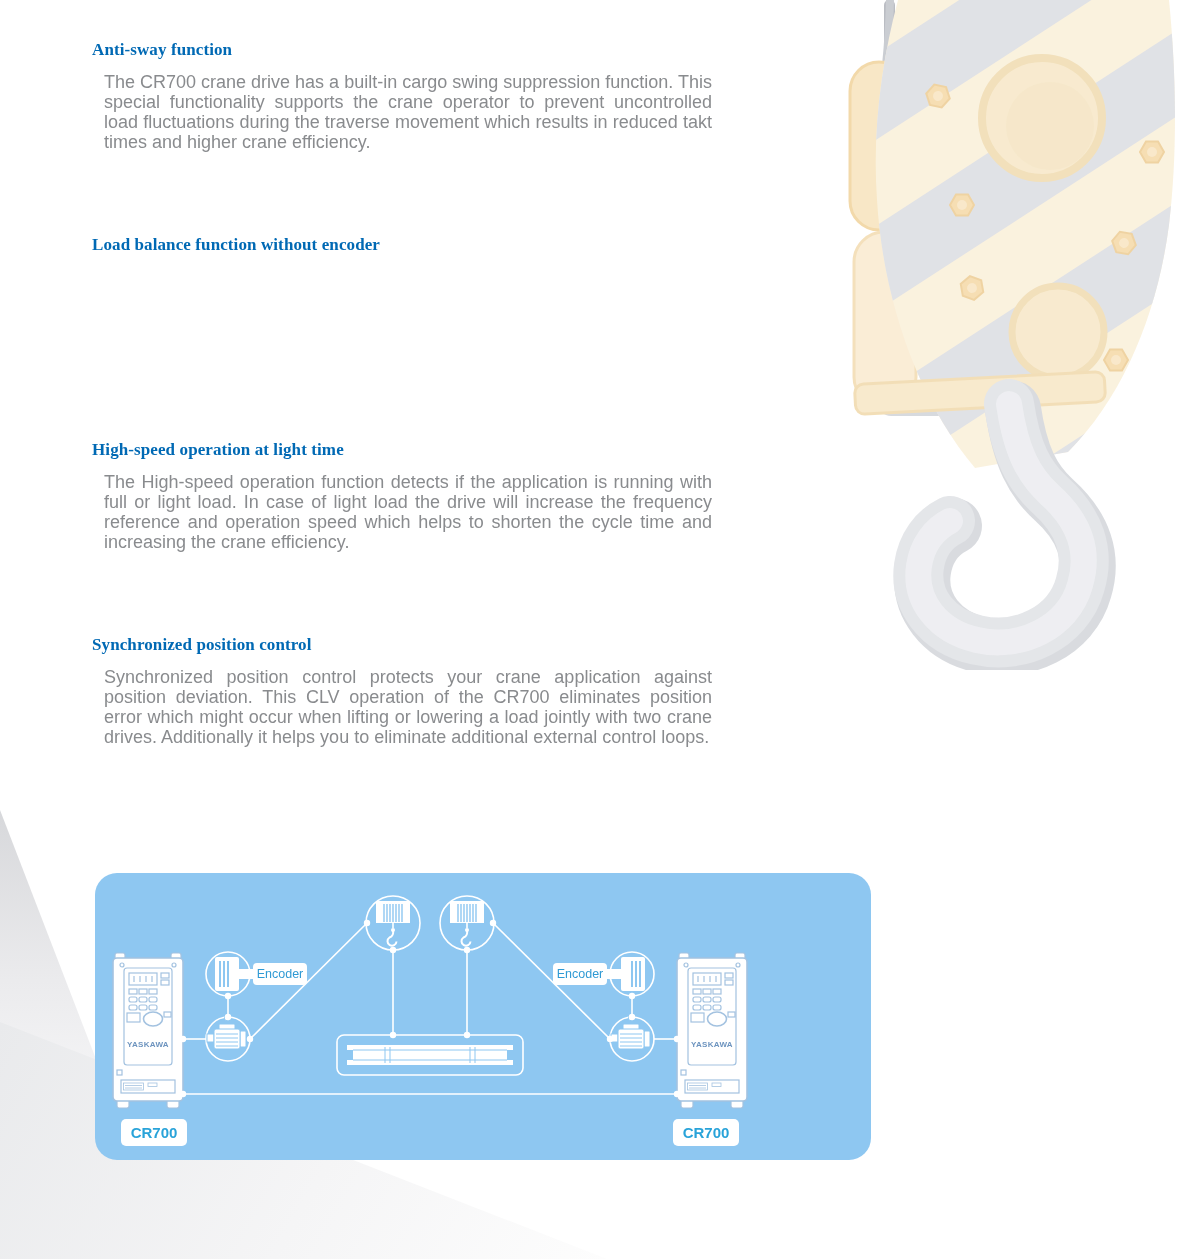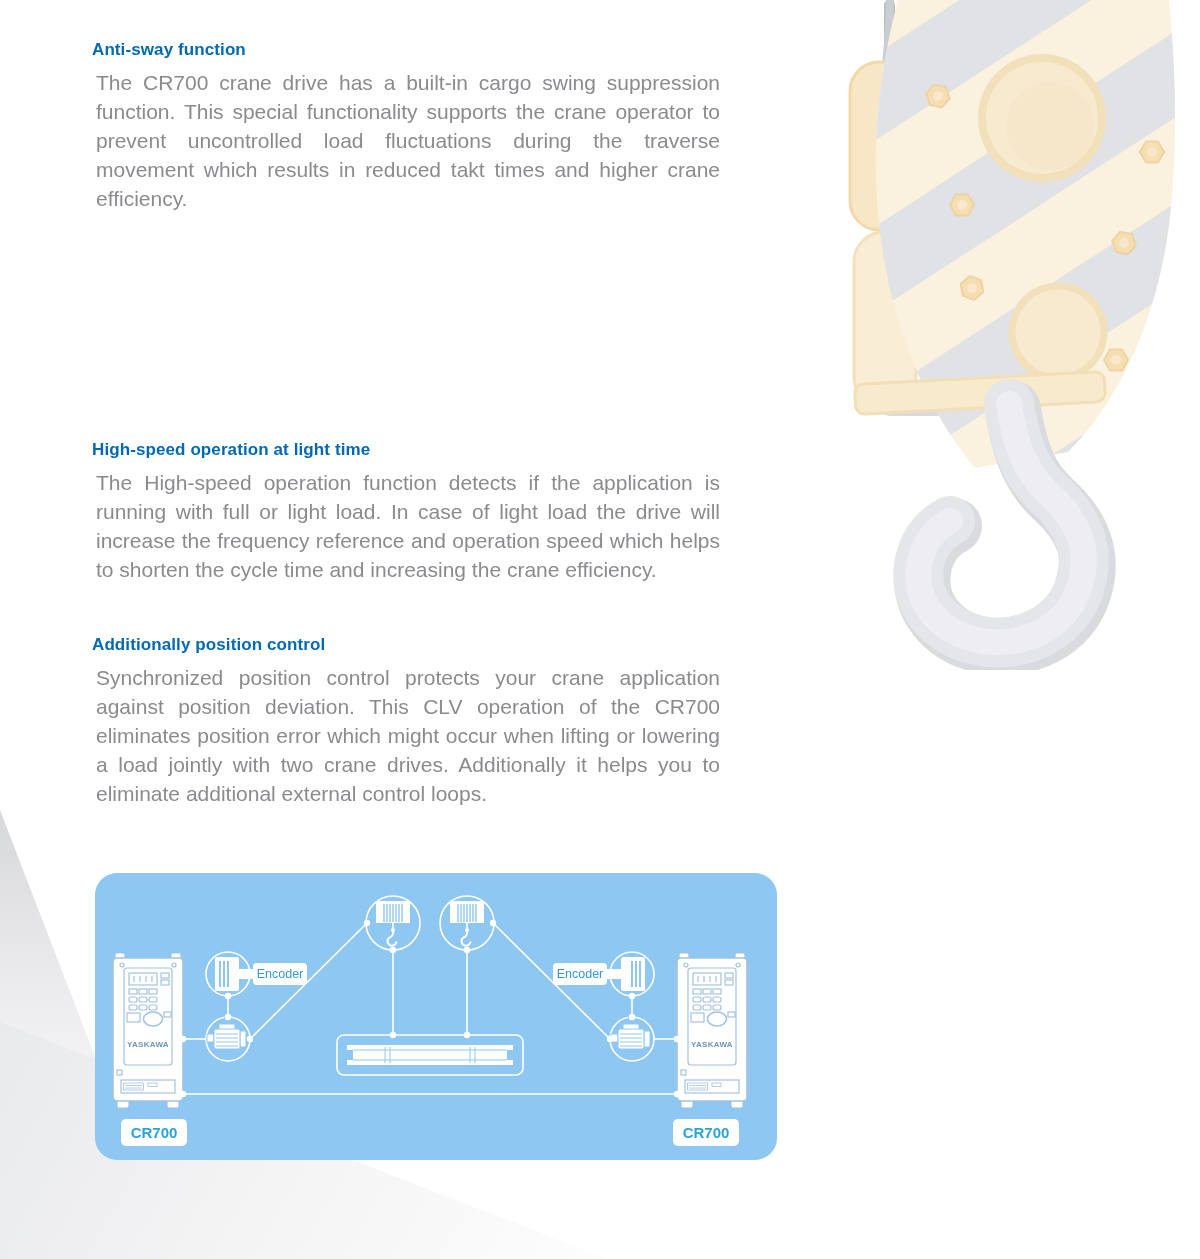--- a/index.html
+++ b/index.html
@@ -24,29 +24,30 @@
   
   .hook-art{
     position:absolute;left:820px;top:0;width:370px;height:670px;
     opacity:.8;z-index:0;pointer-events:none;
   }
   
   .section{position:absolute;left:92px;width:632px;z-index:2;}
   .section h3{
     margin:0 0 8px 0;font-size:17px;font-weight:bold;color:#0069b4;
     letter-spacing:.1px;
+    font-family:Liberation Serif, serif;
   }
   .section p{
-    margin:4px;font-size:21px;line-height:29px;color:#898b8e;
+    margin:12px;font-size:18px;line-height:20px;color:#898b8e;
     text-align:justify;white-space:pre-line;
   }
   .s1{top:40px}.s2{top:235px}.s3{top:440px}.s4{top:635px}
   
   .diagram-panel{
-    position:absolute;left:95px;top:873px;width:682px;height:287px;
+    position:absolute;left:95px;top:873px;width:776px;height:287px;
     background:#8ec7f1;border-radius:22px;z-index:1;text-align:center;
   }
   .diagram-panel svg{display:block;}
 </style>
 </head>
 <body>
 
 <div class="wedge-a"></div>
 <div class="wedge-b"></div>
 
@@ -102,27 +103,28 @@
     <path d="M 189 404 C 196 452 209 476 230 495 C 260 522 270 552 260 585 C 248 628 200 650 157 640 C 117 631 94 600 99 566 C 102 545 114 529 130 521" stroke="#dee0e4" stroke-width="50" fill="none" stroke-linecap="round"></path>
     <path d="M 189 404 C 196 452 209 476 230 495 C 260 522 270 552 260 585 C 248 628 200 650 157 640 C 117 631 94 600 99 566 C 102 545 114 529 130 521" stroke="#eceef1" stroke-width="26" fill="none" stroke-linecap="round" opacity="0.8"></path>
   </g>
 </svg>
 
 <div class="section s1">
   <h3>Anti-sway function</h3>
   <p>The CR700 crane drive has a built-in cargo swing suppression function. This special functionality supports the crane operator to prevent uncontrolled load fluctuations during the traverse movement which results in reduced takt times and higher crane efficiency.</p>
 </div>
 <div class="section s2">
+  <h3>Load balance function without encoder</h3>
 </div>
 <div class="section s3">
   <h3>High-speed operation at light time</h3>
   <p>The High-speed operation function detects if the application is running with full or light load. In case of light load the drive will increase the frequency reference and operation speed which helps to shorten the cycle time and increasing the crane efficiency.</p>
 </div>
 <div class="section s4">
-  <h3>Additionally position control</h3>
+  <h3>Synchronized position control</h3>
   <p>Synchronized position control protects your crane application against position deviation. This CLV operation of the CR700 eliminates position error which might occur when lifting or lowering a load jointly with two crane drives. Additionally it helps you to eliminate additional external control loops.</p>
 </div>
 
 <div class="diagram-panel">
 <svg width="670" height="287" viewBox="0 0 670 287">
   <defs>
     <g id="drive" stroke="#a3c2e0" stroke-width="1.2" fill="#ffffff">
       <rect x="2" y="0" width="10" height="8" rx="2"></rect>
       <rect x="58" y="0" width="10" height="8" rx="2"></rect>
       <rect x="4" y="146" width="12" height="9" rx="2"></rect>

